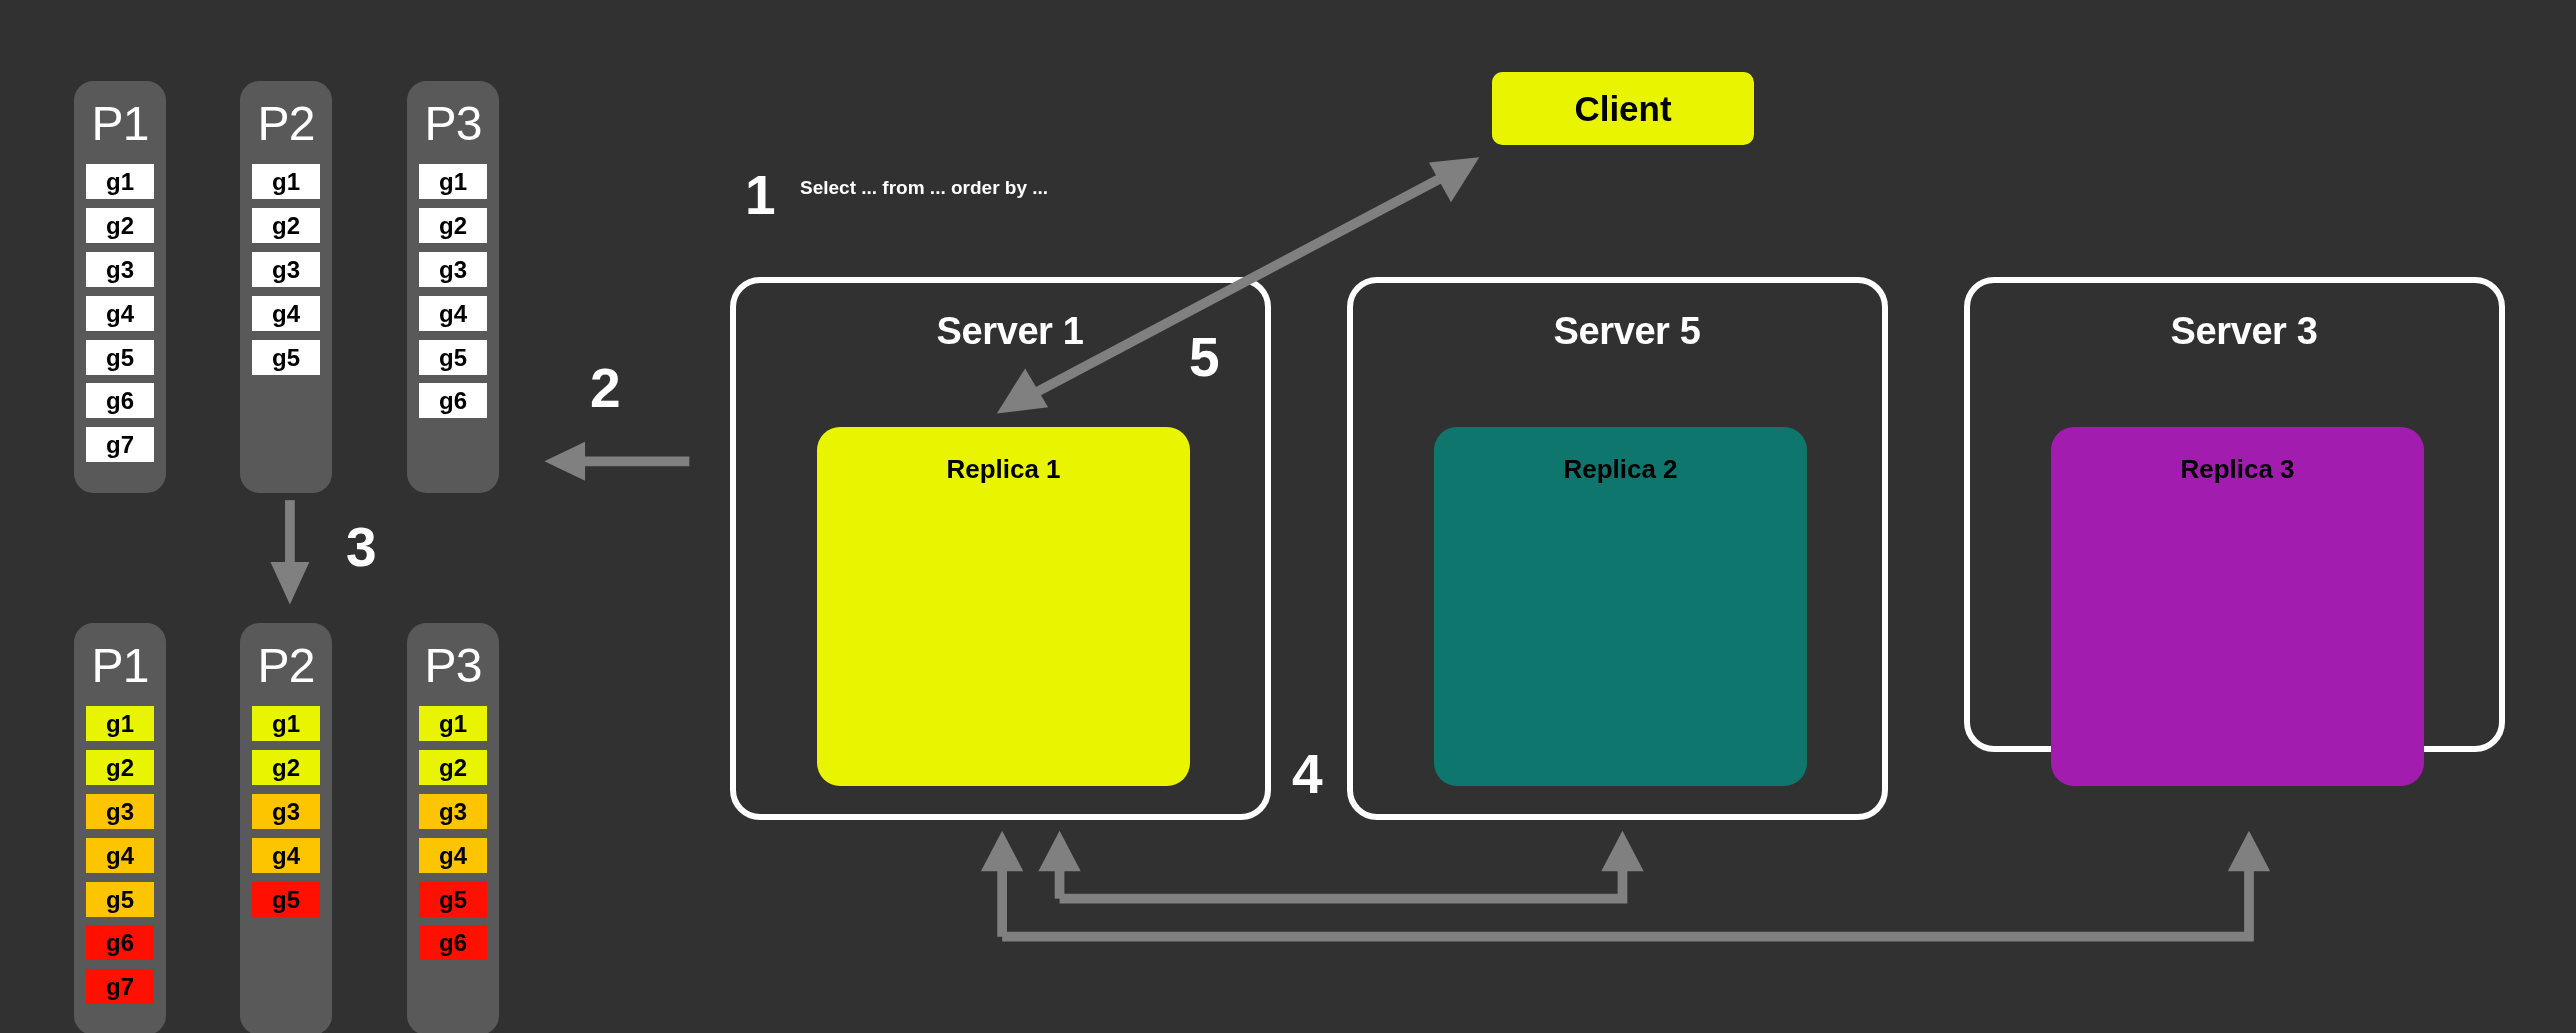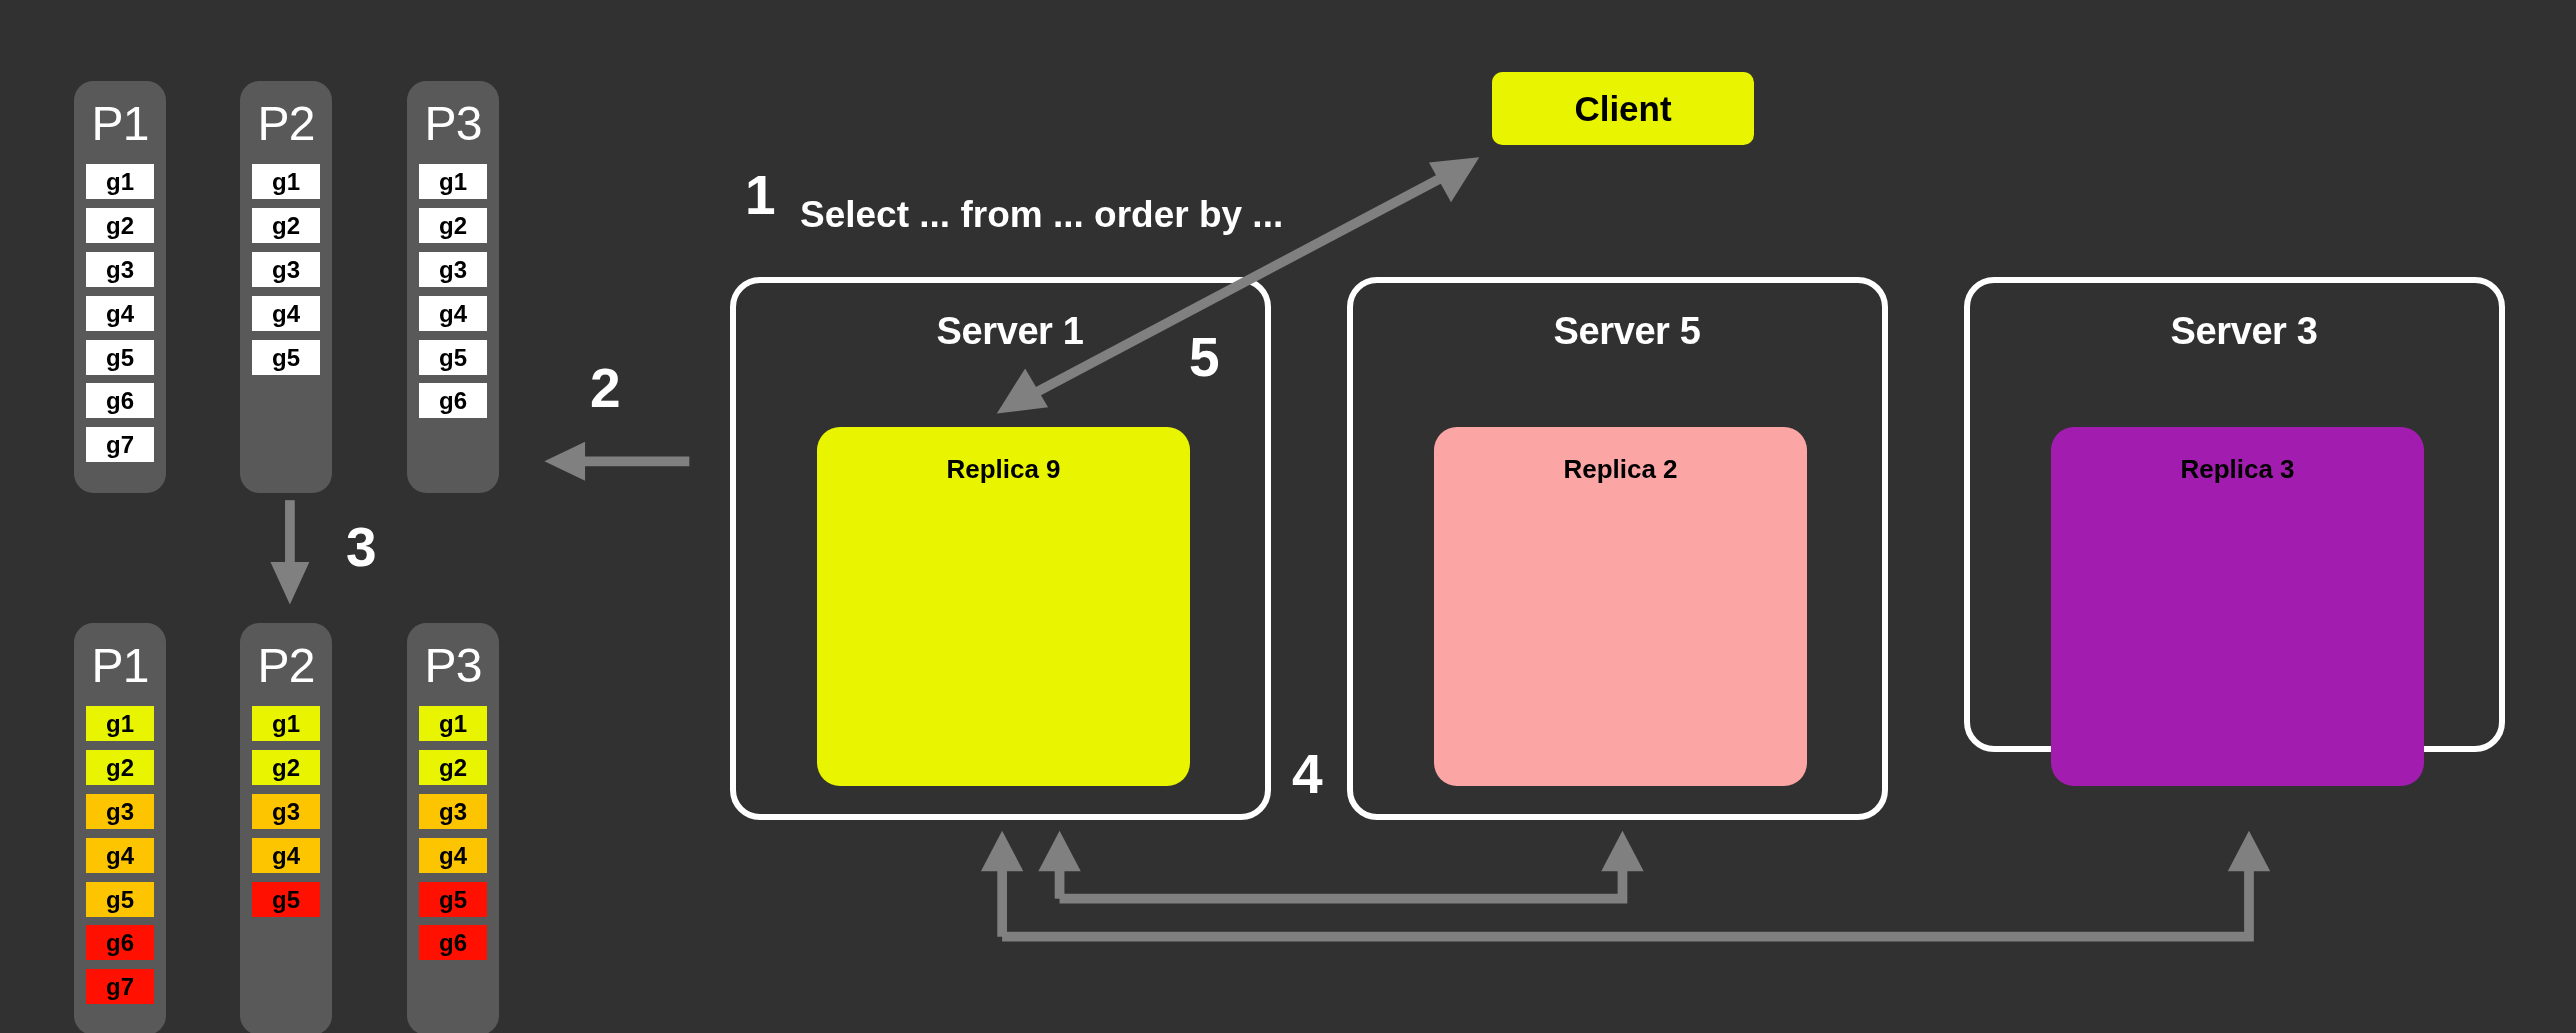--- a/index.html
+++ b/index.html
@@ -77,24 +77,23 @@
   .step-num{
     position:absolute;
     color:#ffffff;
     font-weight:bold;
     line-height:1;
     user-select:none;
   }
   .query-caption{
     position:absolute;
     color:#ffffff;
-    font-size:37px;
+    font-size:19px;
     font-weight:bold;
     white-space:nowrap;
-    margin-top:17px;
   }
 
   
   .arrows{position:absolute;left:0;top:0;width:2576px;height:1033px;pointer-events:none;}
 </style>
 </head>
 <body style="background: rgb(49, 49, 49);">
 
 <div class="stage">
 
@@ -182,27 +181,27 @@
 
   <div class="step-num" style="left:1189px; top:330px; font-size:55px;">5</div>
 
   <div class="client-box" style="left:1492px; top:72px; width:262px; height:73px; background:#E8F400;">
     <span>Client</span>
   </div>
 
   <div class="server-box" style="left:730px; top:277px; width:541px; height:543px;">
     <div class="server-title">Server 1</div>
     <div class="replica-box" style="left:81px; top:144px; width:373px; height:359px; background:#E8F400;">
-      <span class="replica-label">Replica 9</span>
+      <span class="replica-label">Replica 1</span>
     </div>
   </div>
 
   <div class="server-box" style="left:1347px; top:277px; width:541px; height:543px;">
     <div class="server-title">Server 5</div>
-    <div class="replica-box" style="left:81px; top:144px; width:373px; height:359px; background:#fca5a5;">
+    <div class="replica-box" style="left:81px; top:144px; width:373px; height:359px; background:#0f766e;">
       <span class="replica-label">Replica 2</span>
     </div>
   </div>
 
   <div class="server-box" style="left:1964px; top:277px; width:541px; height:475px;">
     <div class="server-title">Server 3</div>
     <div class="replica-box" style="left:81px; top:144px; width:373px; height:359px; background:#a21caf;">
       <span class="replica-label">Replica 3</span>
     </div>
   </div>

